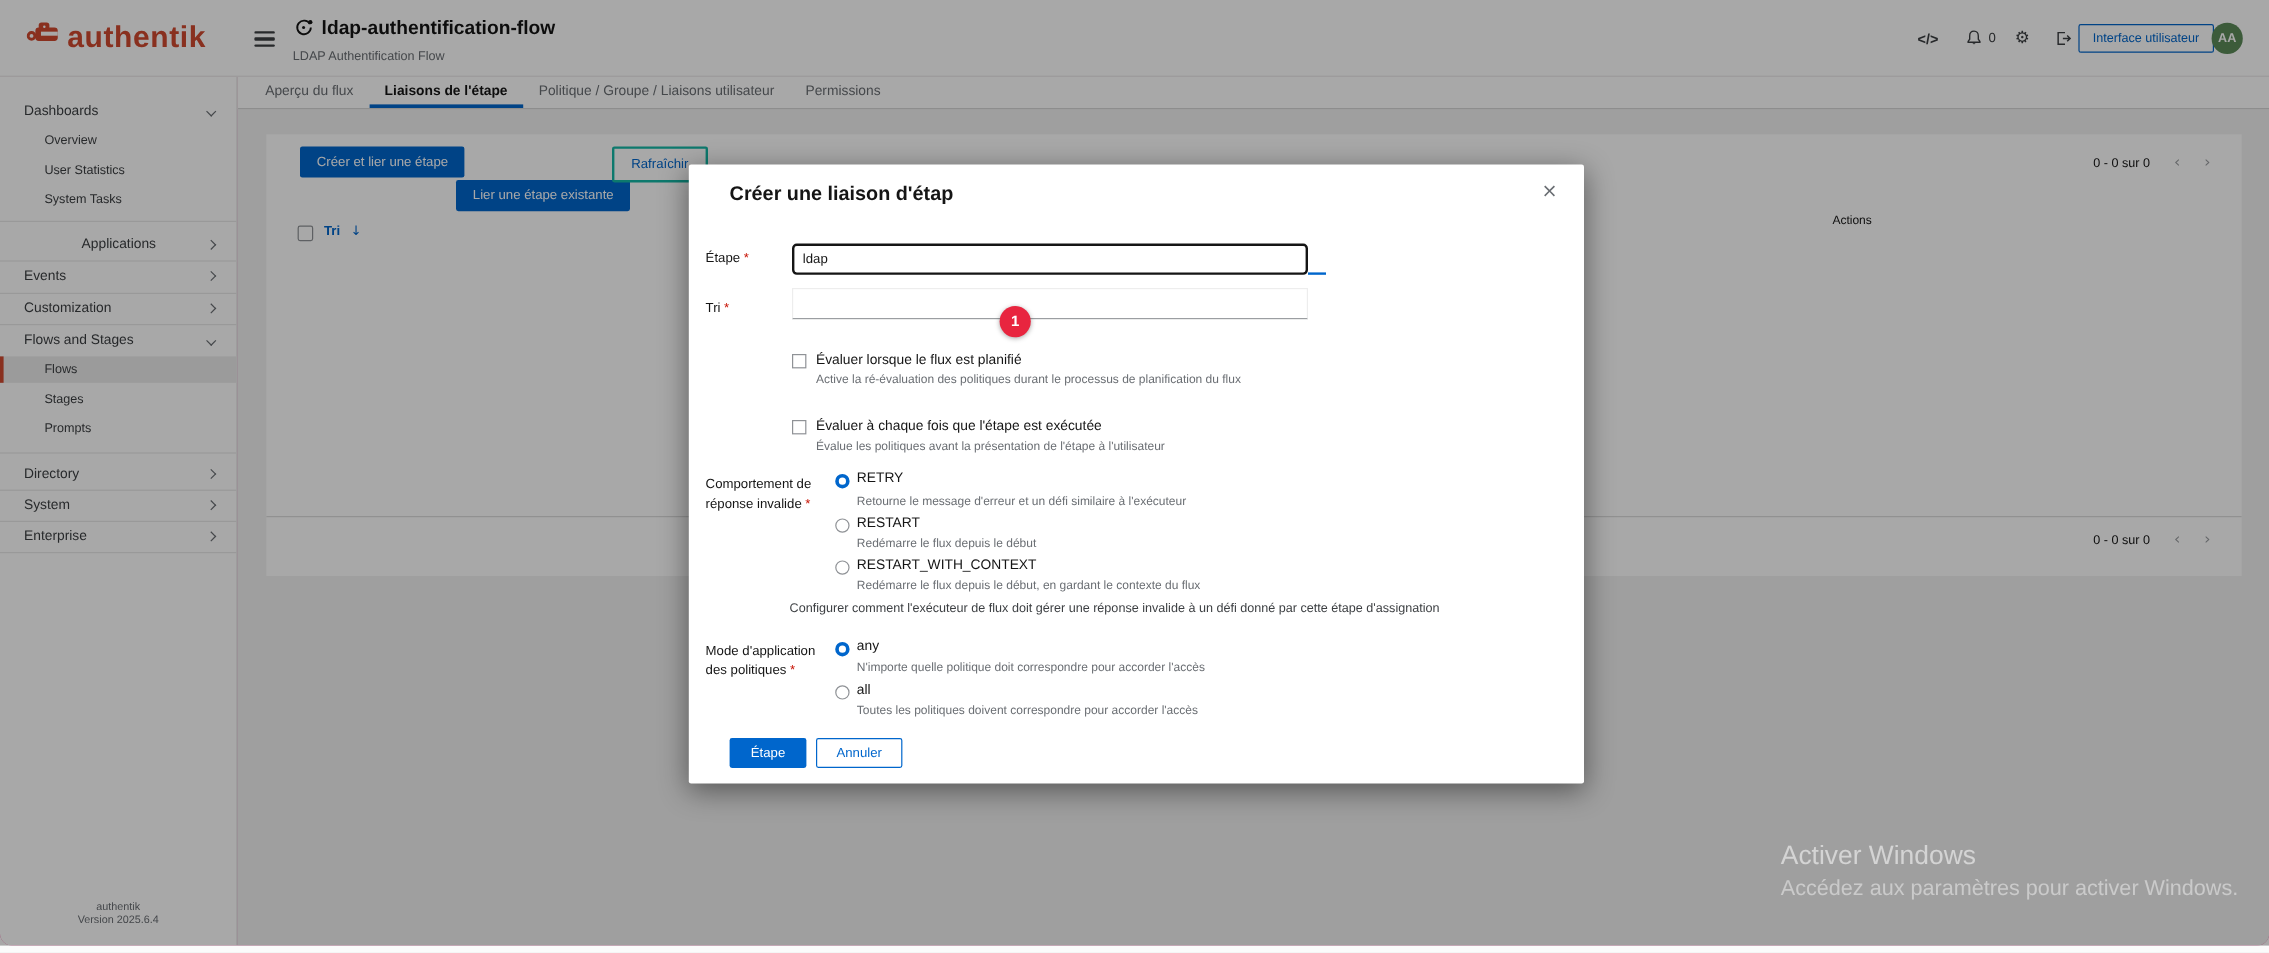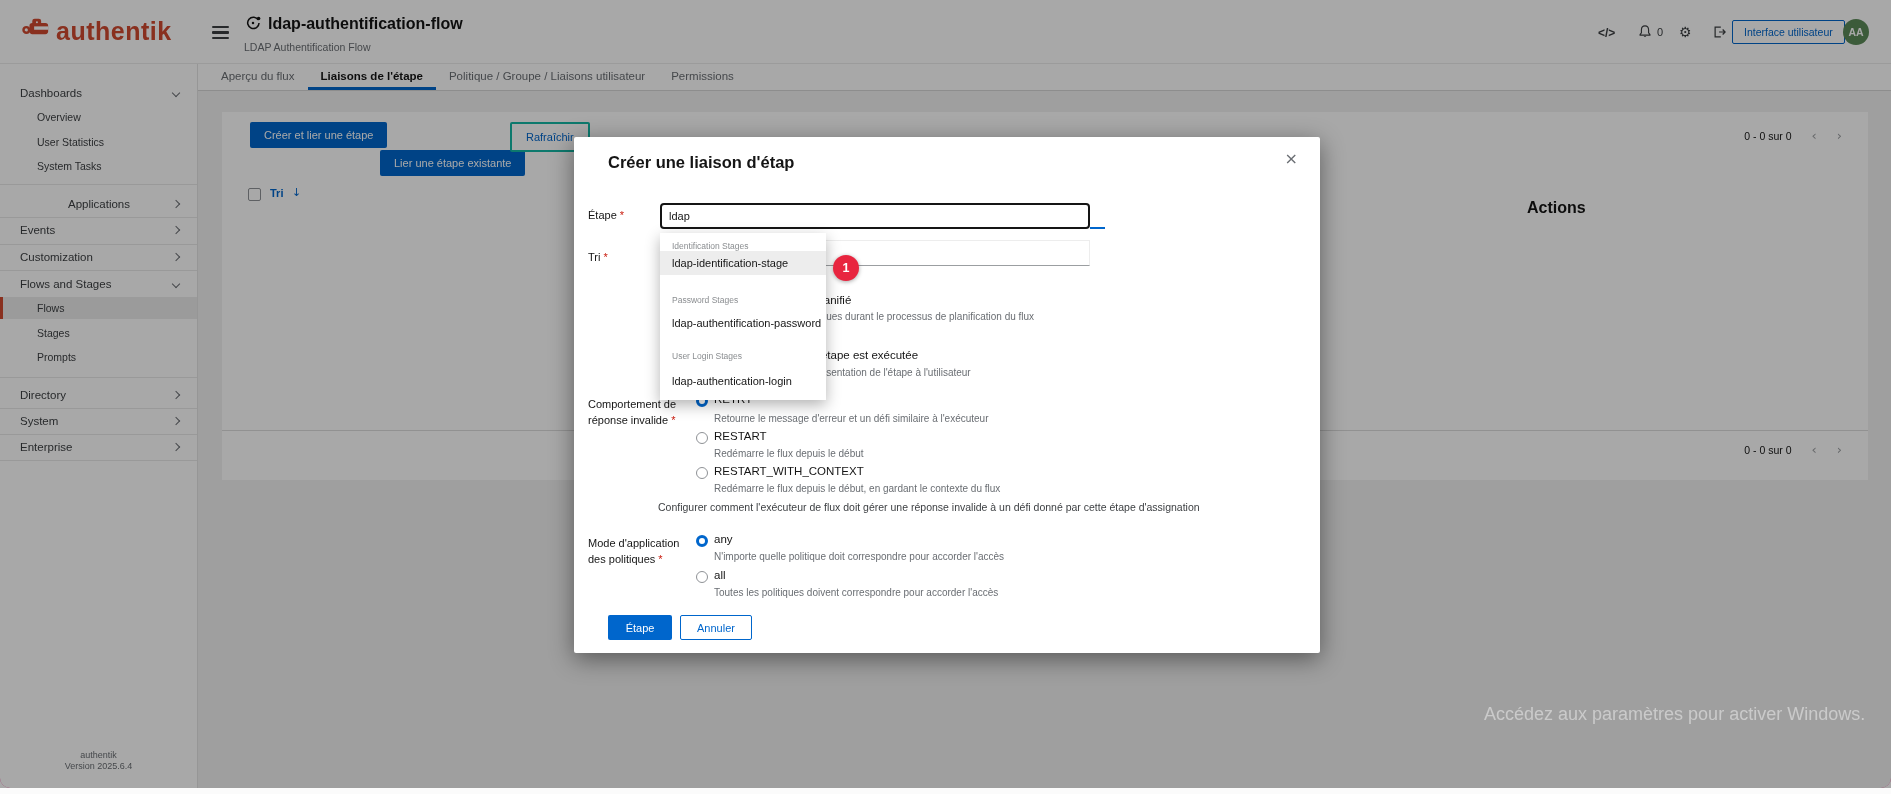--- a/index.html
+++ b/index.html
@@ -245,34 +245,35 @@
 
         <div class="pager abs" style="right:26px; top:16px;">
           <span>0 - 0 sur 0</span>
           <span class="pg-arrow glyph">‹</span>
           <span class="pg-arrow glyph">›</span>
         </div>
 
         <div class="checkbox abs" style="left:26px; top:76px;"></div>
         <span class="abs" style="left:48px; top:75px; font-size:11px; font-weight:bold; color:#0066cc;">Tri</span>
         <span class="abs glyph" style="left:70px; top:74px; font-size:11px; color:#0066cc;">↓</span>
-        <span class="abs" style="left:1305px; top:87px; font-size:16px; font-weight:bold; color:#151515;">Actions</span>
+        <span class="abs" style="left:1305px; top:67px; font-size:10px; font-weight:normal; color:#151515;">Actions</span>
 
         <div class="divider" style="top:318px;"></div>
         <div class="pager abs" style="right:26px; top:330px;">
           <span>0 - 0 sur 0</span>
           <span class="pg-arrow glyph">‹</span>
           <span class="pg-arrow glyph">›</span>
         </div>
       </div>
     </div>
   </div>
 
   <div id="backdrop"></div>
   <div id="watermark">
+    <div class="wm1">Activer Windows</div>
     <div class="wm2">Accédez aux paramètres pour activer Windows.</div>
   </div>
   <div id="bottom-strip"></div>
 
   <div id="modal">
     <div class="modal-title">Créer une liaison d'étap</div>
     <span class="modal-close glyph">×</span>
 
     <div class="f-label" style="left:14px; top:72px;">
       <span>Étape</span><span class="req">*</span>
@@ -323,22 +324,14 @@
     <div class="abs opt-help" style="left:140px; top:414px;">N'importe quelle politique doit correspondre pour accorder l'accès</div>
 
     <span class="radio abs" style="left:122px; top:434px;"></span>
     <div class="abs opt-label" style="left:140px; top:432px;">all</div>
     <div class="abs opt-help" style="left:140px; top:450px;">Toutes les politiques doivent correspondre pour accorder l'accès</div>
 
     <button class="btn-create">Étape</button>
     <button class="btn-cancel">Annuler</button>
   </div>
 
-  <div id="dropdown">
-    <div class="dd-group" style="top:8px;">Identification Stages</div>
-    <div class="dd-item hl" style="top:18px;">ldap-identification-stage</div>
-    <div class="dd-group" style="top:62px;">Password Stages</div>
-    <div class="dd-item" style="top:78px;">ldap-authentification-password</div>
-    <div class="dd-group" style="top:118px;">User Login Stages</div>
-    <div class="dd-item" style="top:136px;">ldap-authentication-login</div>
-  </div>
   <div id="badge">1</div>
 </div>
 
 </body></html>

